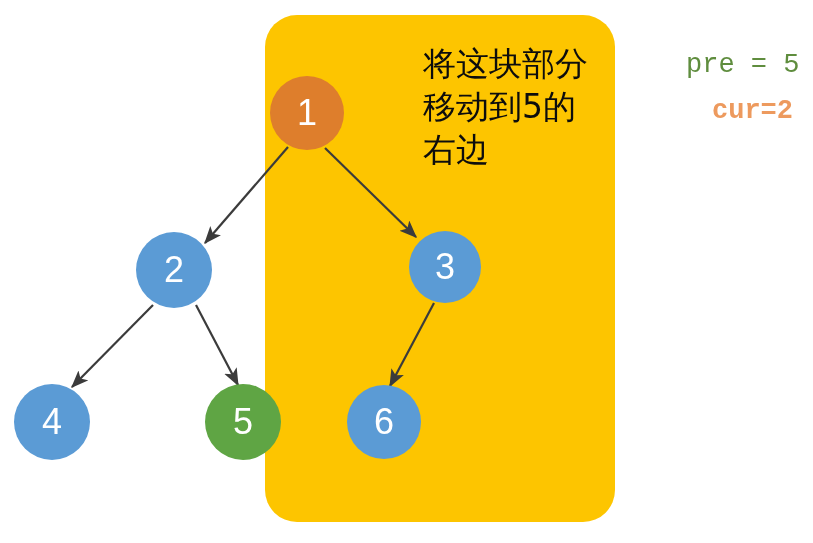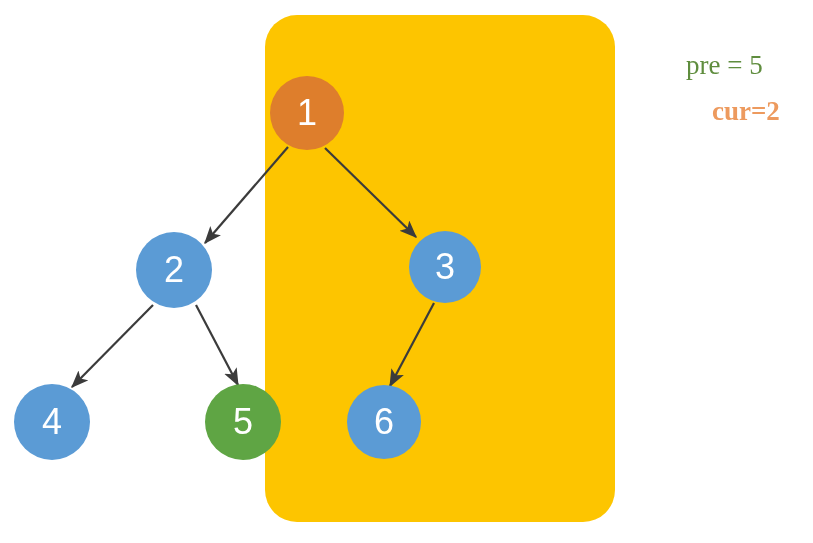--- a/index.html
+++ b/index.html
@@ -49,21 +49,21 @@
     font-family: "DejaVu Sans", "Liberation Sans", sans-serif;
     font-size: 33px;
     line-height: 43px;
     letter-spacing: 0px;
     white-space: pre;
     font-weight: 400;
   }
   .var-label {
     position: absolute;
     white-space: pre;
-    font-family: Liberation Serif, serif;
+    font-family: Liberation Mono, monospace;
   }
   .var-pre {
     font-size: 27px;
     font-weight: 400;
   }
   .var-cur {
     font-size: 27px;
     font-weight: 700;
   }
 </style>
@@ -103,19 +103,22 @@
         <span>4</span>
       </div>
       <div class="node" style="left: 205px; top: 384px; width: 76px; height: 76px; background: rgb(95, 165, 68); color: rgb(255, 255, 255); font-size: 36px;">
         <span>5</span>
       </div>
       <div class="node" style="left: 347px; top: 385px; width: 74px; height: 74px; background: rgb(91, 155, 213); color: rgb(255, 255, 255); font-size: 36px;">
         <span>6</span>
       </div>
     </div>
 
+  <div class="annotation-cn" id="annotation-text" style="left: 423px; top: 42px; color: rgb(13, 13, 13);">将这块部分
+移动到5的
+右边</div>
 
   <div id="var-layer">
       <div class="var-label var-pre" style="left: 686px; top: 50px; color: rgb(95, 141, 62);">pre = 5</div>
       <div class="var-label var-cur" style="left: 712px; top: 96px; color: rgb(237, 154, 94);">cur=2</div>
     </div>
 
 </div>
 
 </body></html>

